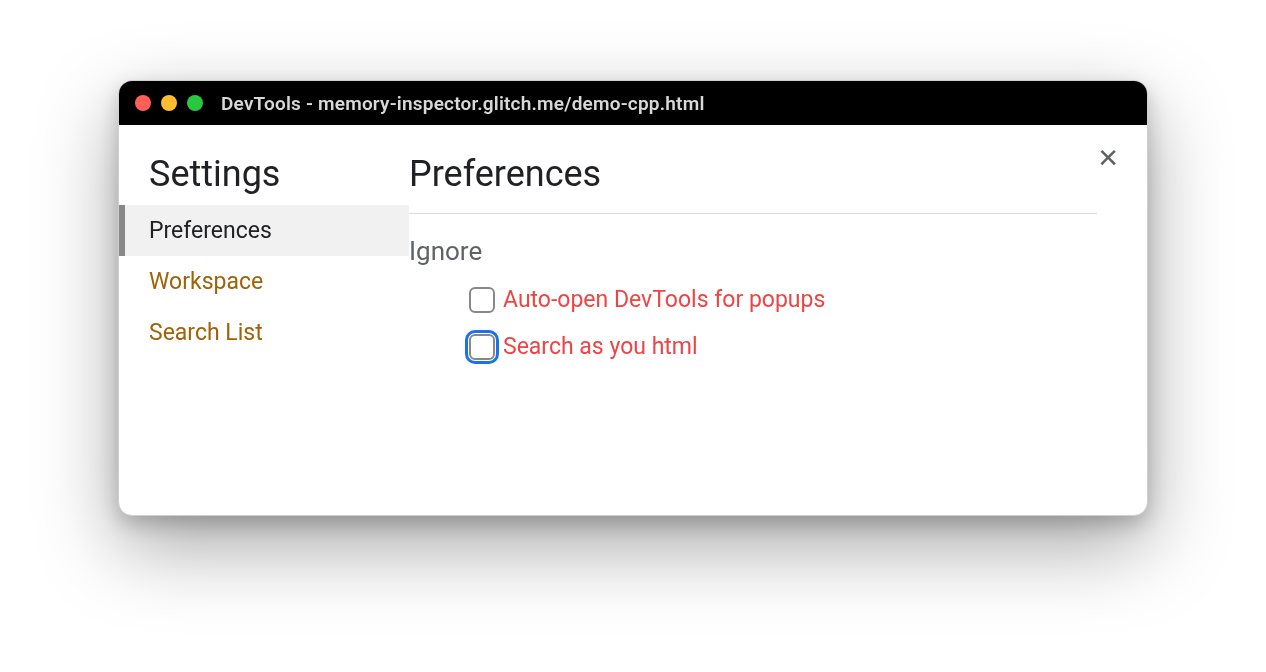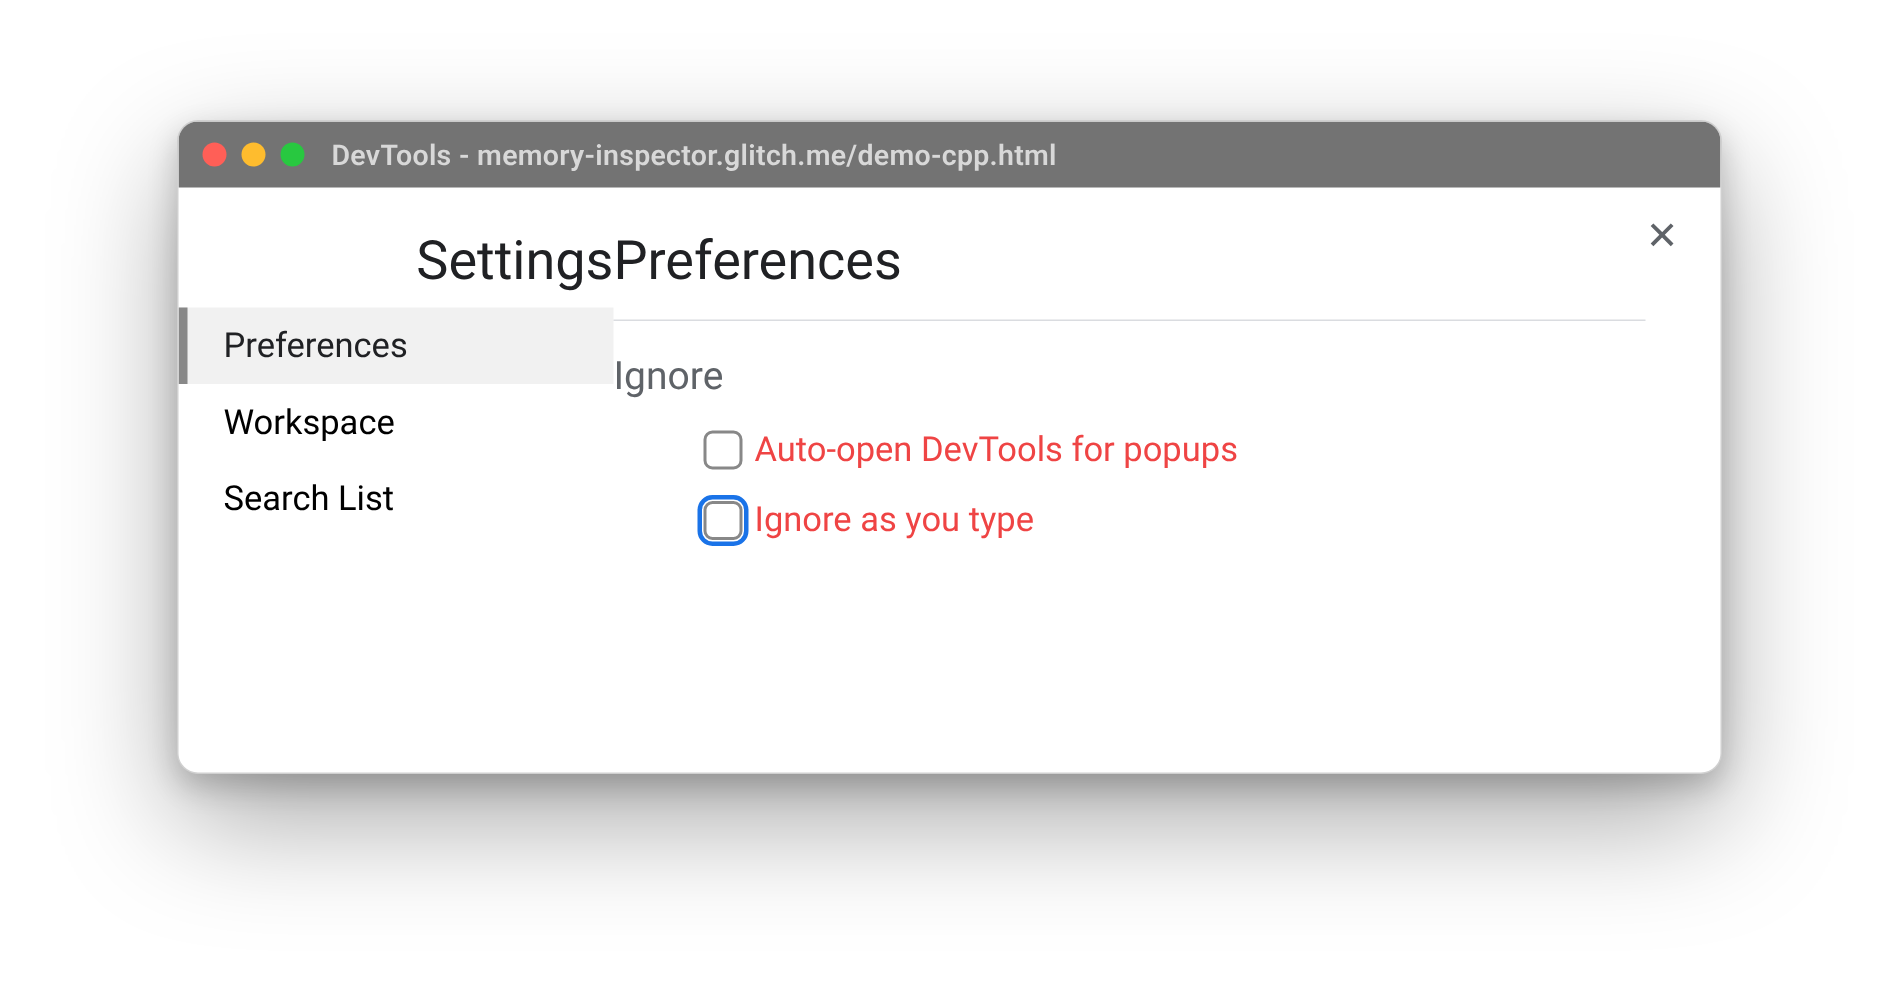--- a/index.html
+++ b/index.html
@@ -18,21 +18,21 @@
     }
     .window {
       width: 1030px;
       border-radius: 14px;
       overflow: hidden;
       box-shadow: 0 30px 80px rgba(0,0,0,0.35), 0 8px 20px rgba(0,0,0,0.2);
       background: #ffffff;
       border: 1px solid #d0d0d0;
     }
     .titlebar {
-      background: #737373;
+      background: #000000;
       height: 44px;
       display: flex;
       align-items: center;
       padding: 0 16px;
     }
     .traffic-lights {
       display: flex;
       gap: 10px;
       margin-right: 18px;
     }
@@ -67,25 +67,24 @@
     }
     .sidebar {
       width: 290px;
       padding: 28px 0 28px 0;
     }
     .sidebar-title {
       font-size: 36px;
       font-weight: 400;
       color: #202124;
       padding: 0 0 10px 30px;
-      text-align: right;
     }
     .nav-item {
       font-size: 23px;
-      color: #000000;
+      color: #a16207;
       padding: 12px 0 12px 30px;
       cursor: pointer;
     }
     .nav-item.active {
       background: #f1f1f1;
       color: #202124;
       border-left: 6px solid #888;
       padding-left: 24px;
     }
     .main {
@@ -154,17 +153,17 @@
     </div>
     <div class="main">
       <div class="main-title">Preferences</div>
       <div class="section-title">Ignore</div>
       <div class="option-row">
         <div class="checkbox"></div>
         <div class="option-label">Auto-open DevTools for popups</div>
       </div>
       <div class="option-row">
         <div class="checkbox focused"></div>
-        <div class="option-label">Ignore as you type</div>
+        <div class="option-label">Search as you html</div>
       </div>
     </div>
   </div>
 </div>
 
 </body></html>

